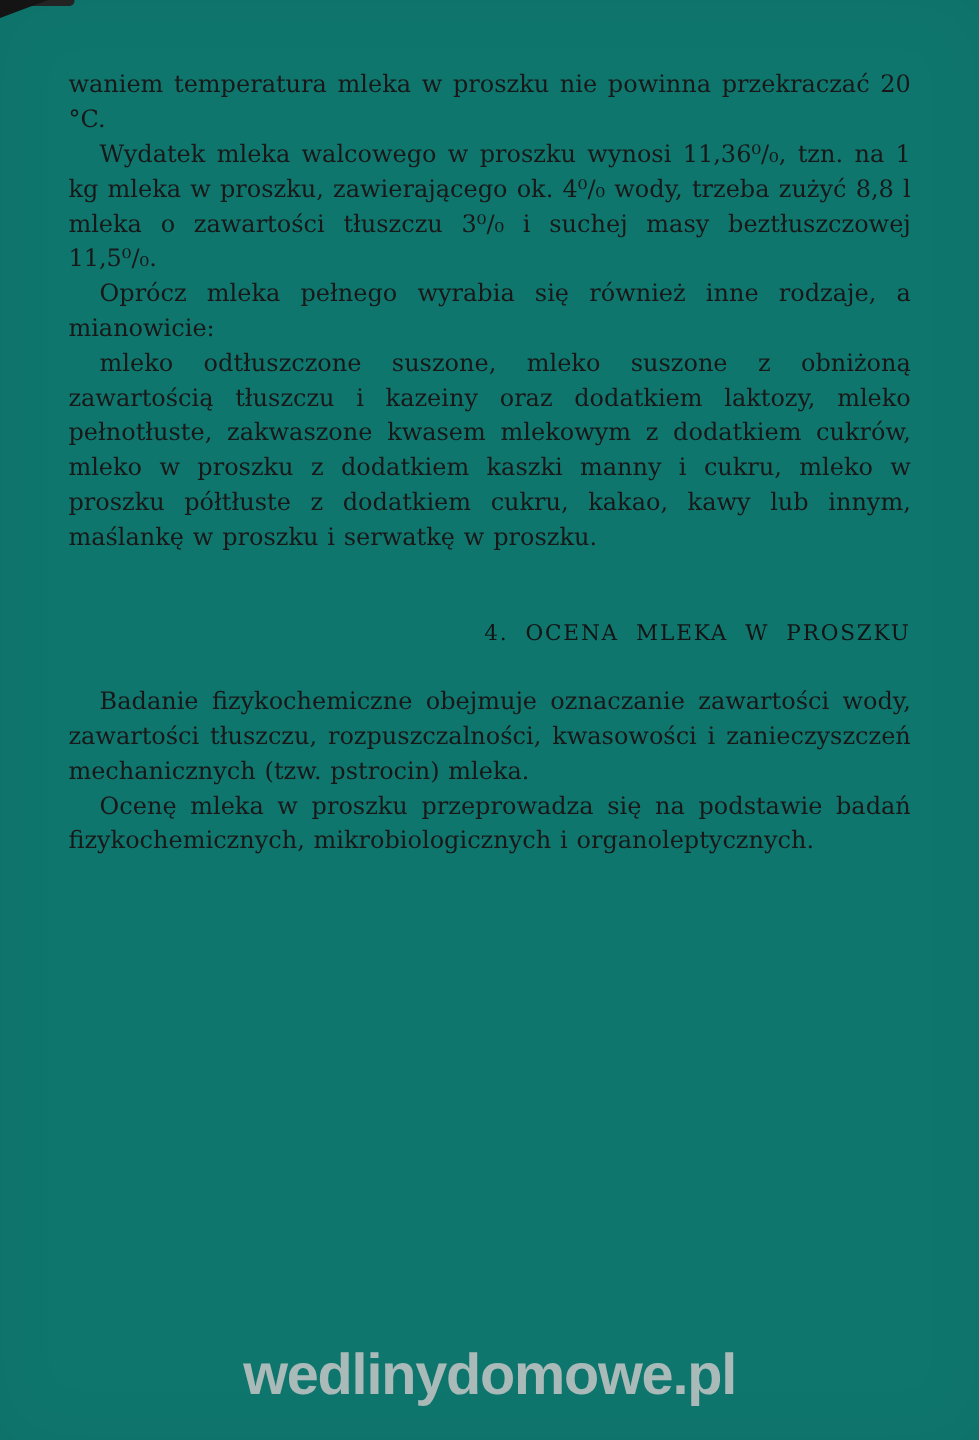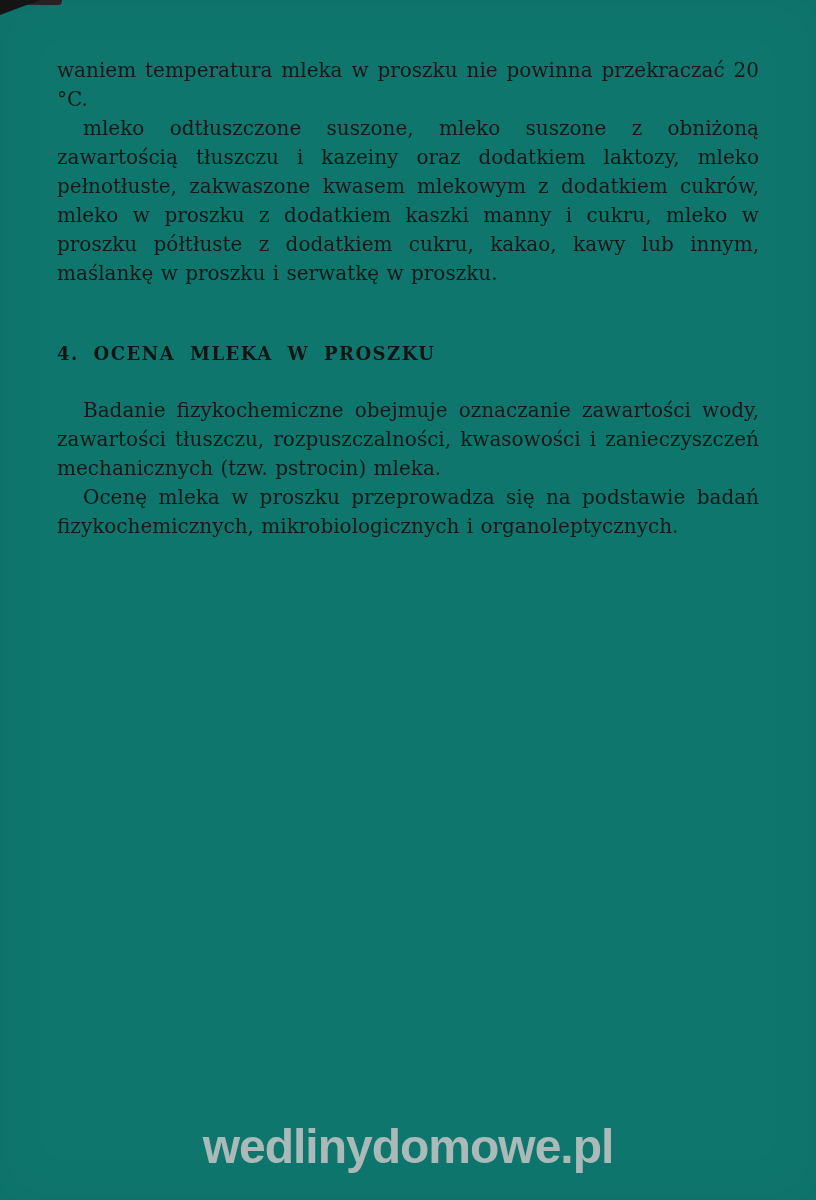--- a/index.html
+++ b/index.html
@@ -50,22 +50,22 @@
   .para {
     margin: 0;
     text-indent: 26px;
   }
   .para.no-indent {
     text-indent: 0;
   }
   .heading {
     margin: 51px 0 28px 0;
     font-size: 18px;
-    font-weight: bold;
-    text-align: left;
+    font-weight: normal;
+    text-align: right;
     text-indent: 0;
     letter-spacing: 1.5px;
     word-spacing: 7px;
     color: #141414;
   }
   .watermark {
     position: absolute;
     bottom: 26px;
     left: 0;
     width: 100%;
@@ -83,20 +83,22 @@
 </head>
 <body>
 
 <div class="page">
 
   <div class="corner-smudge"></div>
   <div class="corner-artifact"></div>
 
   <div class="text-block">
     <p class="para no-indent">waniem temperatura mleka w proszku nie powinna przekraczać 20 °C.</p>
+    <p class="para">Wydatek mleka walcowego w proszku wynosi 11,36⁰/₀, tzn. na 1 kg mleka w proszku, zawierającego ok. 4⁰/₀ wody, trzeba zużyć 8,8 l mleka o zawartości tłuszczu 3⁰/₀ i suchej masy beztłuszczowej 11,5⁰/₀.</p>
+    <p class="para">Oprócz mleka pełnego wyrabia się również inne rodzaje, a mianowicie:</p>
     <p class="para">mleko odtłuszczone suszone, mleko suszone z obniżoną zawartością tłuszczu i kazeiny oraz dodatkiem laktozy, mleko pełnotłuste, zakwaszone kwasem mlekowym z dodatkiem cukrów, mleko w proszku z dodatkiem kaszki manny i cukru, mleko w proszku półtłuste z dodatkiem cukru, kakao, kawy lub innym, maślankę w proszku i serwatkę w proszku.</p>
 
     <h2 class="heading">4. OCENA MLEKA W PROSZKU</h2>
 
     <p class="para">Badanie fizykochemiczne obejmuje oznaczanie zawartości wody, zawartości tłuszczu, rozpuszczalności, kwasowości i zanieczyszczeń mechanicznych (tzw. pstrocin) mleka.</p>
     <p class="para">Ocenę mleka w proszku przeprowadza się na podstawie badań fizykochemicznych, mikrobiologicznych i organoleptycznych.</p>
   </div>
 
   <div class="watermark">wedlinydomowe.pl</div>
 

